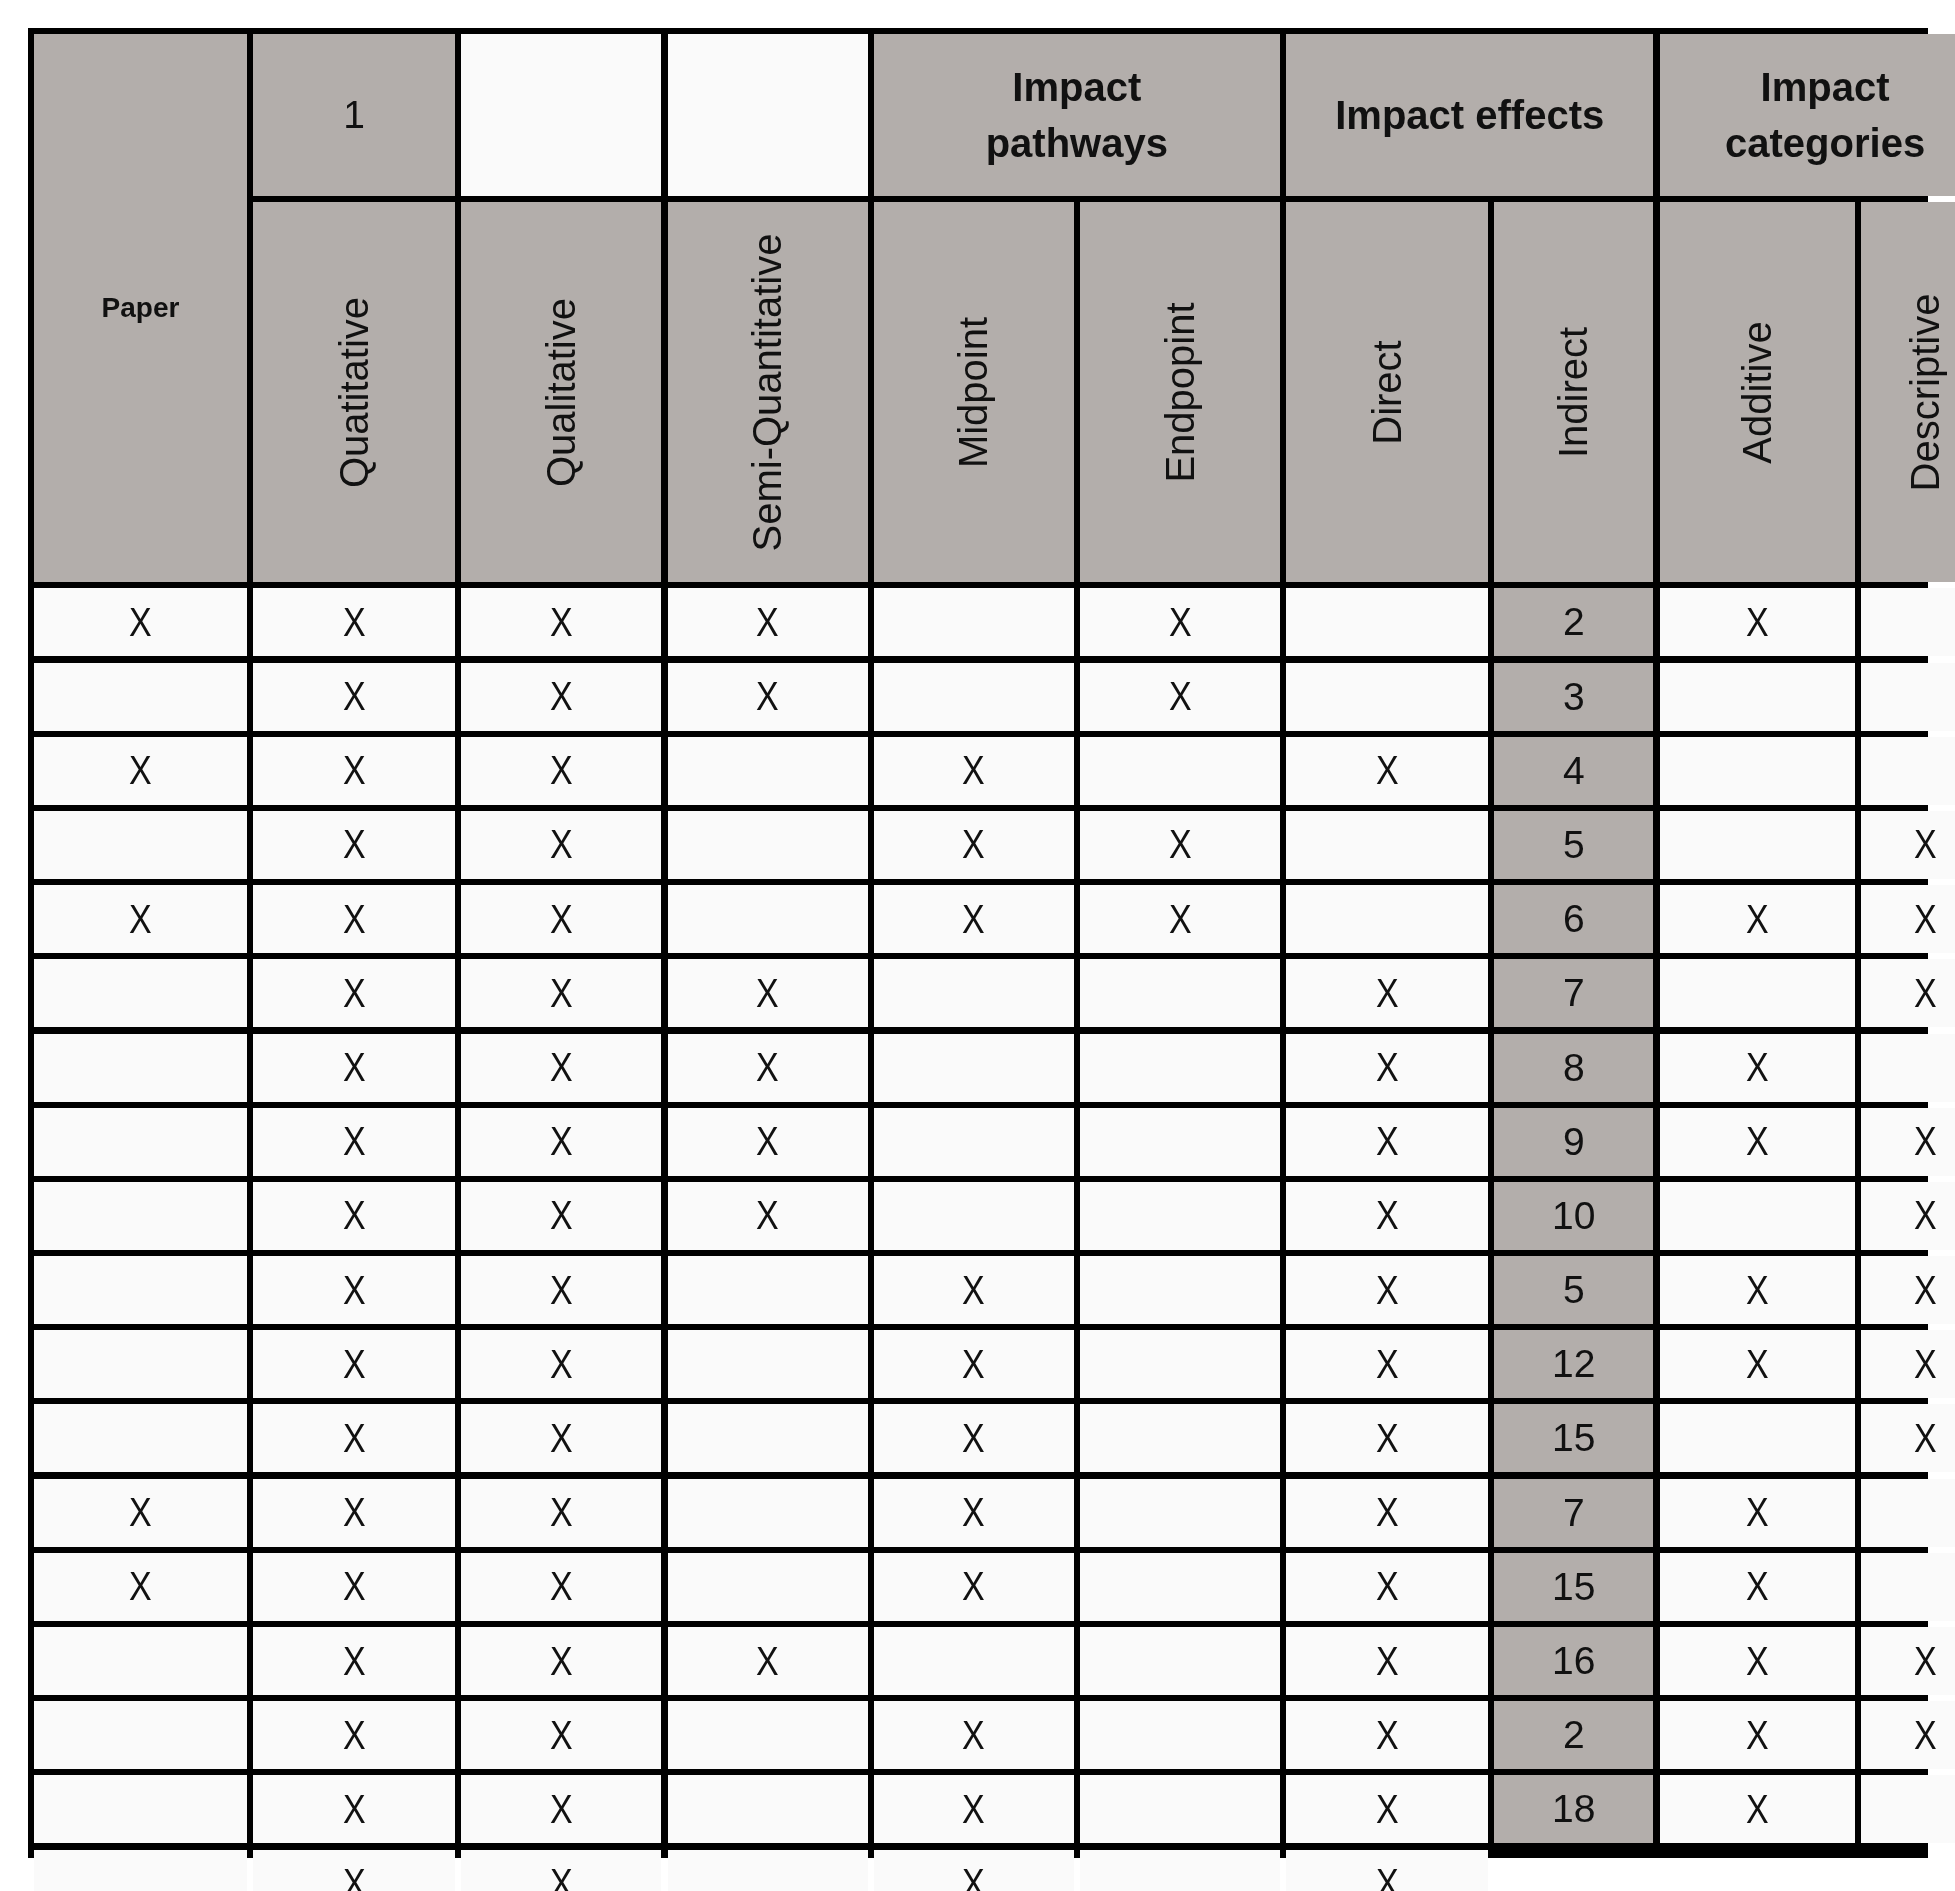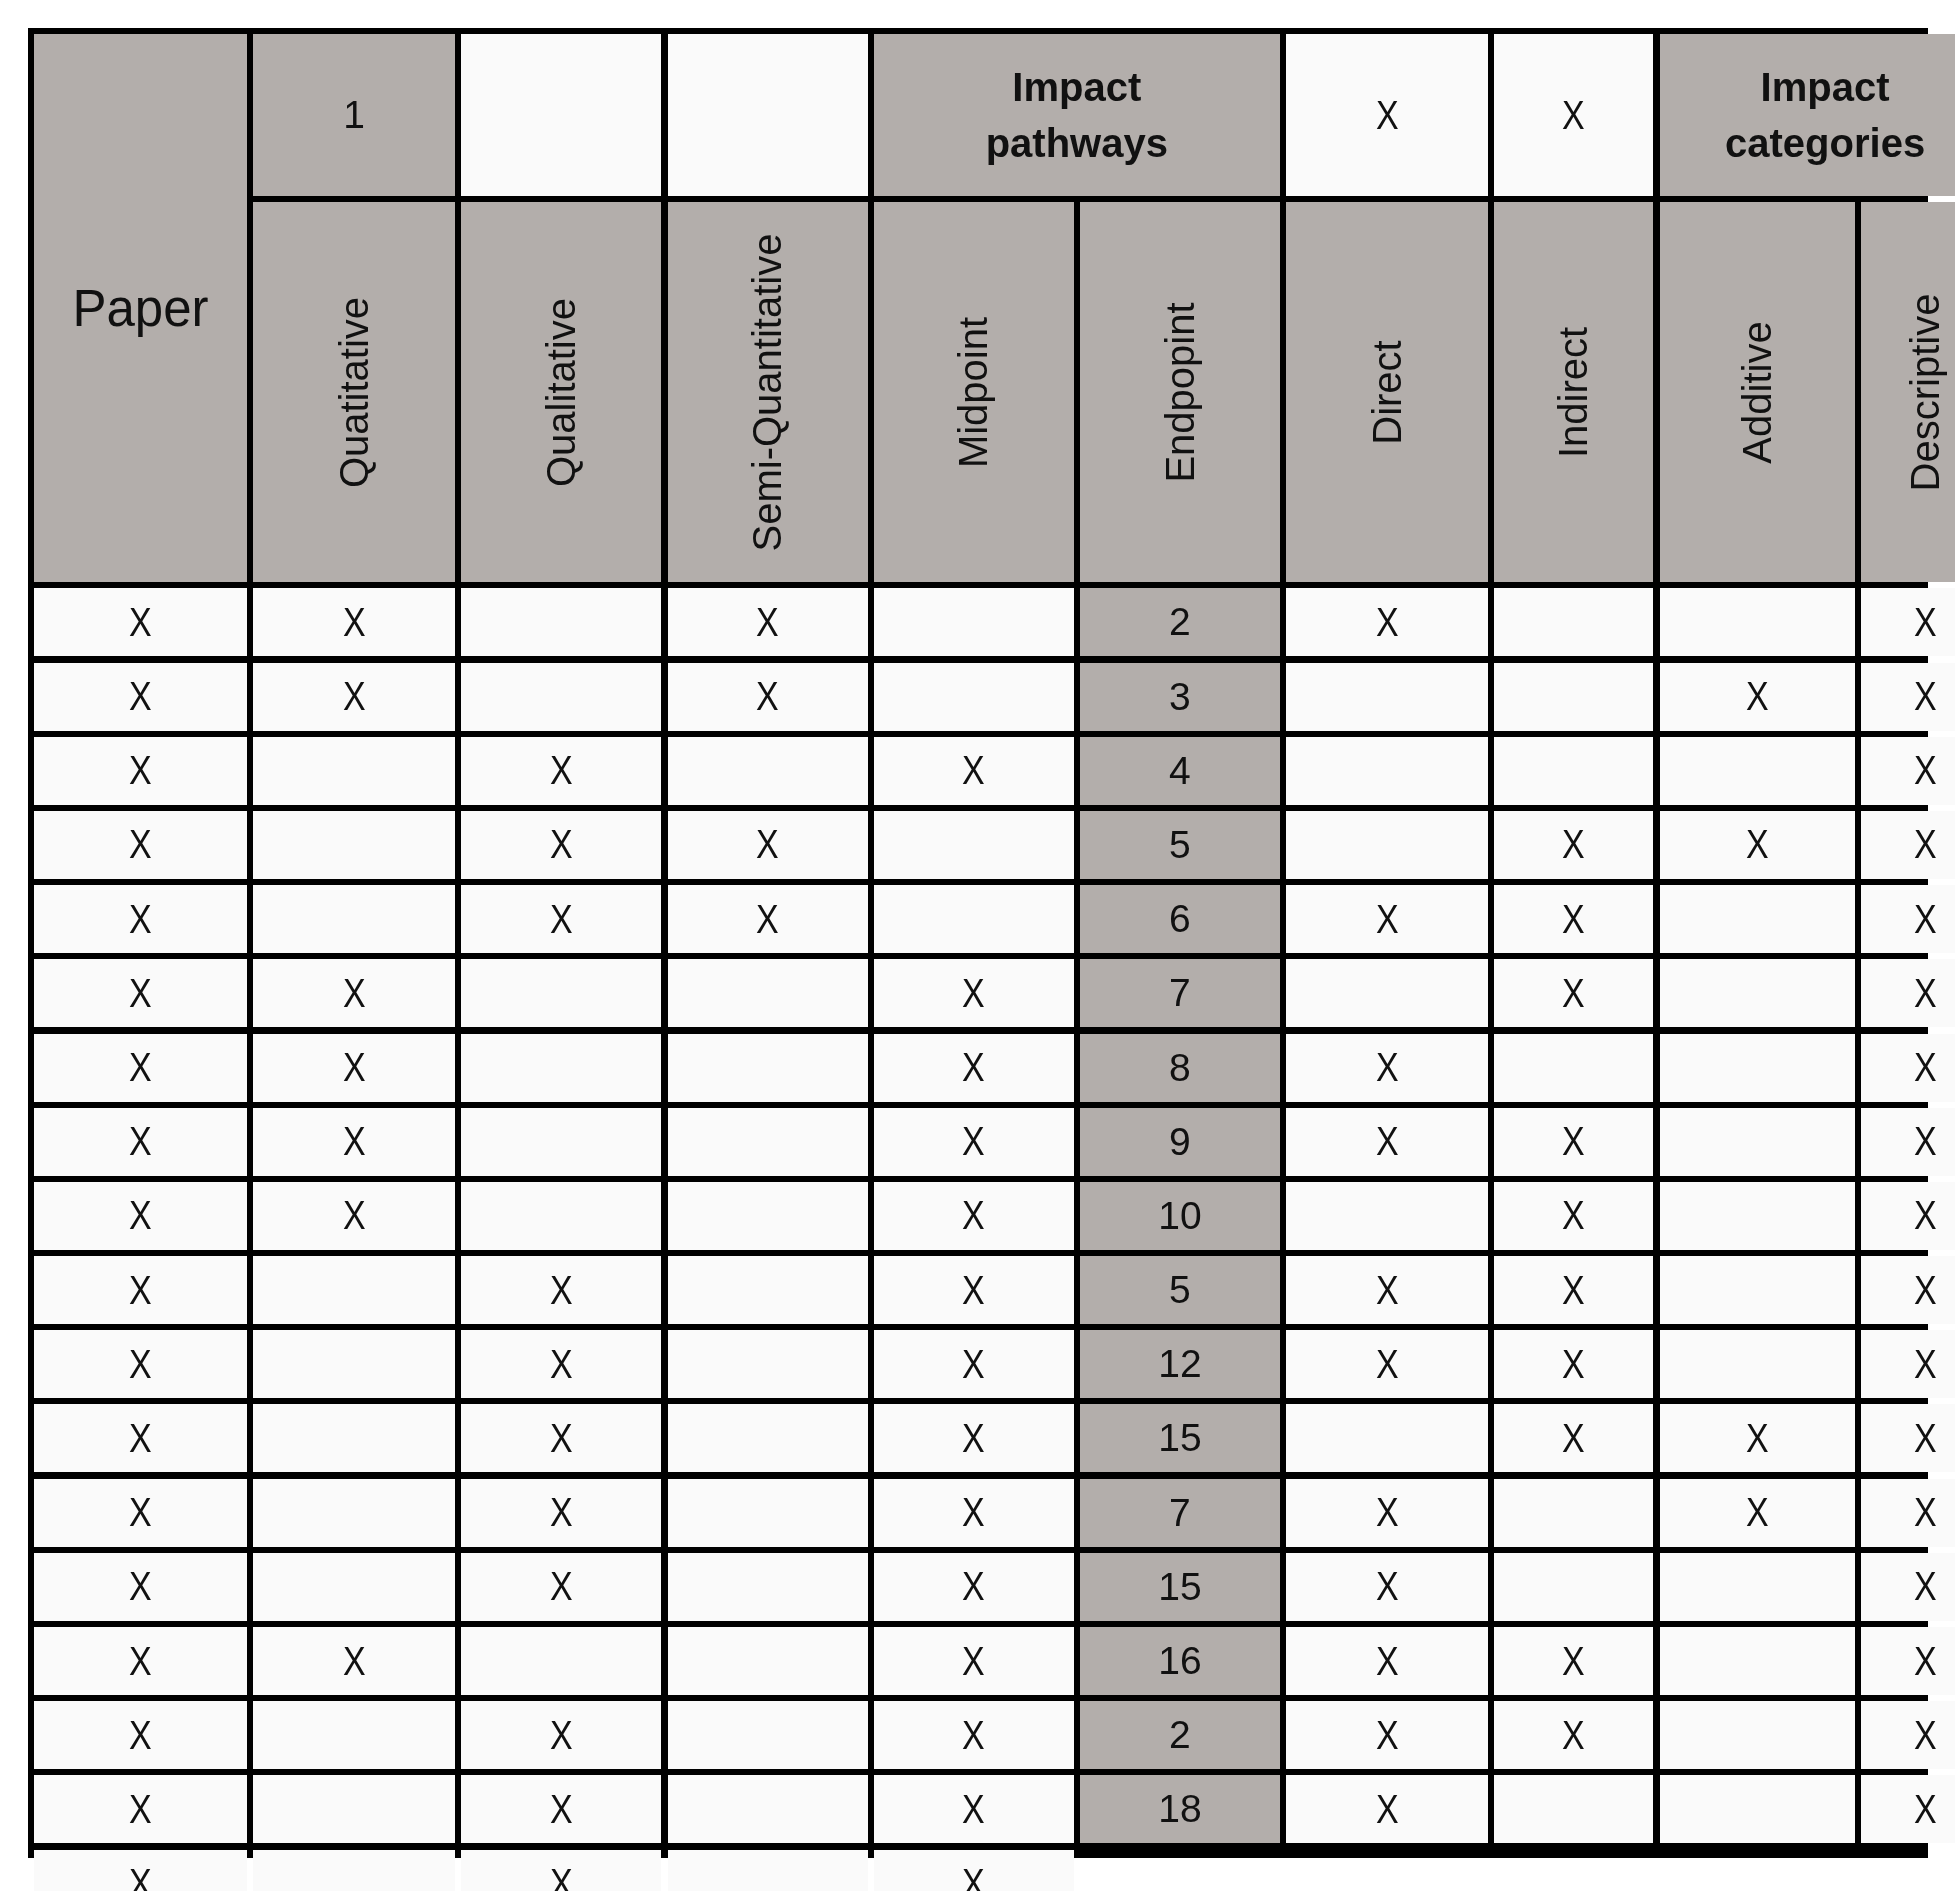--- a/index.html
+++ b/index.html
@@ -21,36 +21,37 @@
     display: flex; align-items: center; justify-content: center;
     color: #111;
     font-size: 39px;
     position: relative;
   }
   .hdr { background: #b3aeab; }
   .grp {
     font-weight: bold; font-size: 40px; text-align: center; line-height: 1.4;
     padding: 0 7px; white-space: pre-line;
   }
-  .paper-hdr { grid-row: 1 / span 2; grid-column: 1; font-weight: normal; font-size: 51px; }
+  .paper-hdr { grid-row: 1 / span 2; grid-column: 1; font-weight: bold; font-size: 28px; }
   .sub { overflow: hidden; }
   .sub span {
     display: inline-block; transform: rotate(-90deg); white-space: nowrap;
     font-size: 40px; color: #111;
   }
   .rownum { background: #b3aeab; font-size: 39px; color: #111; }
   .mark { font-size: 40px; font-weight: normal; transform: scaleX(0.85); }
 </style>
 </head>
 <body>
 
 <div class="tbl" id="tbl">
   <div class="cell hdr paper-hdr">Paper</div>
   <div class="cell hdr grp" style="grid-column: 5 / span 2; grid-row: 1;">Impact
 pathways</div>
+  <div class="cell hdr grp" style="grid-column: 7 / span 2; grid-row: 1;">Impact effects</div>
   <div class="cell hdr grp" style="grid-column: 9 / span 2; grid-row: 1;">Impact
 categories</div>
 
   <div class="cell hdr sub" style="grid-column:2;grid-row:2;">
       <span>Quatitative</span>
     </div>
   <div class="cell hdr sub" style="grid-column:3;grid-row:2;">
       <span>Qualitative</span>
     </div>
   <div class="cell hdr sub" style="grid-column:4;grid-row:2;">

